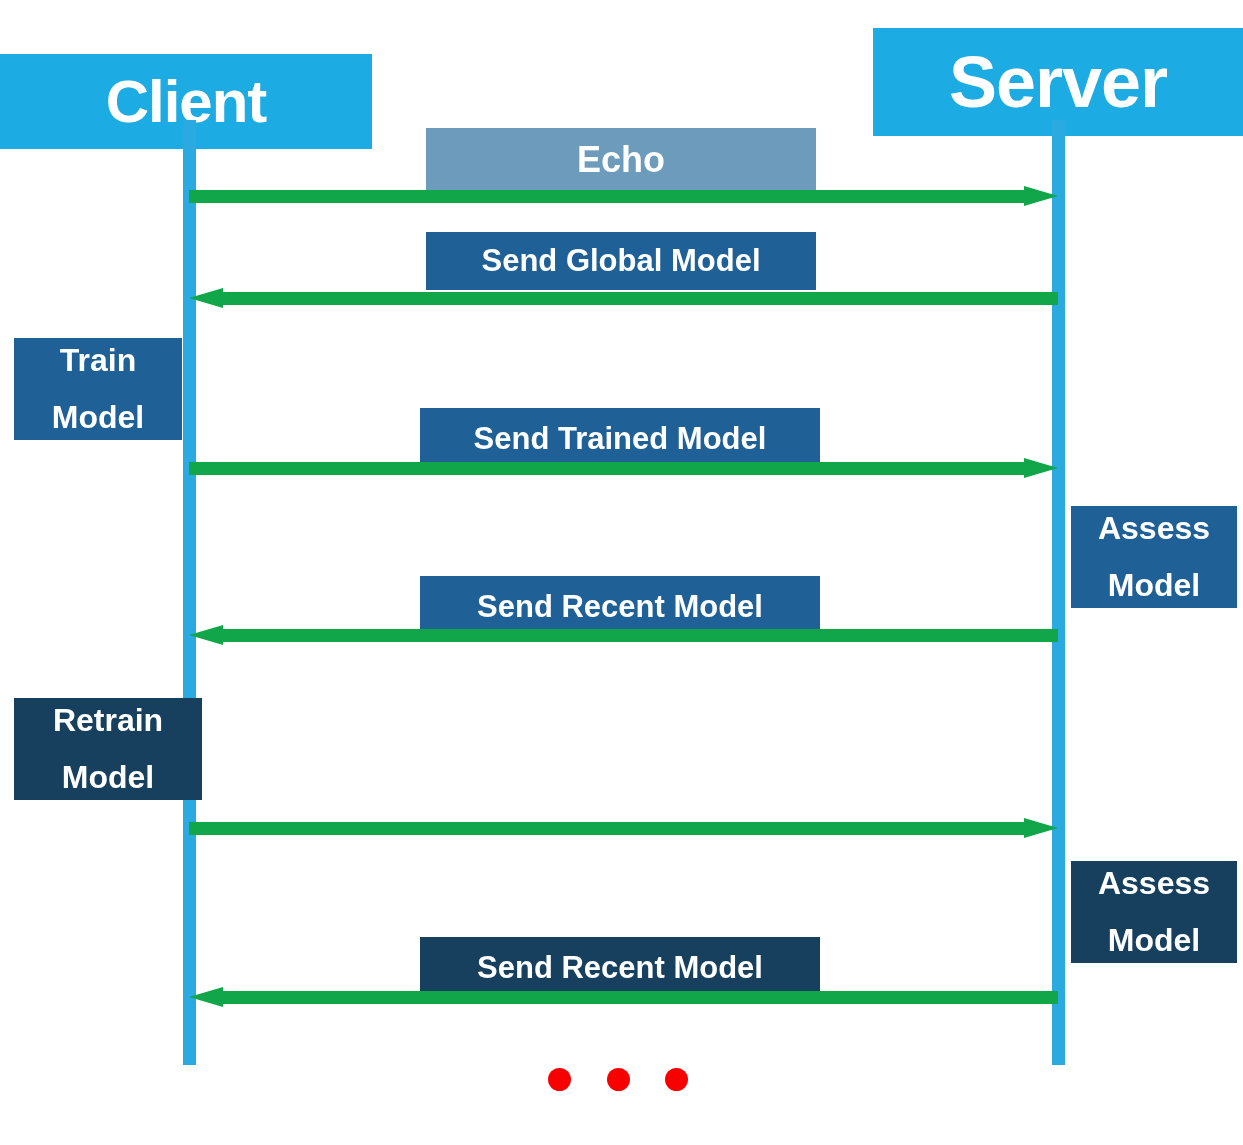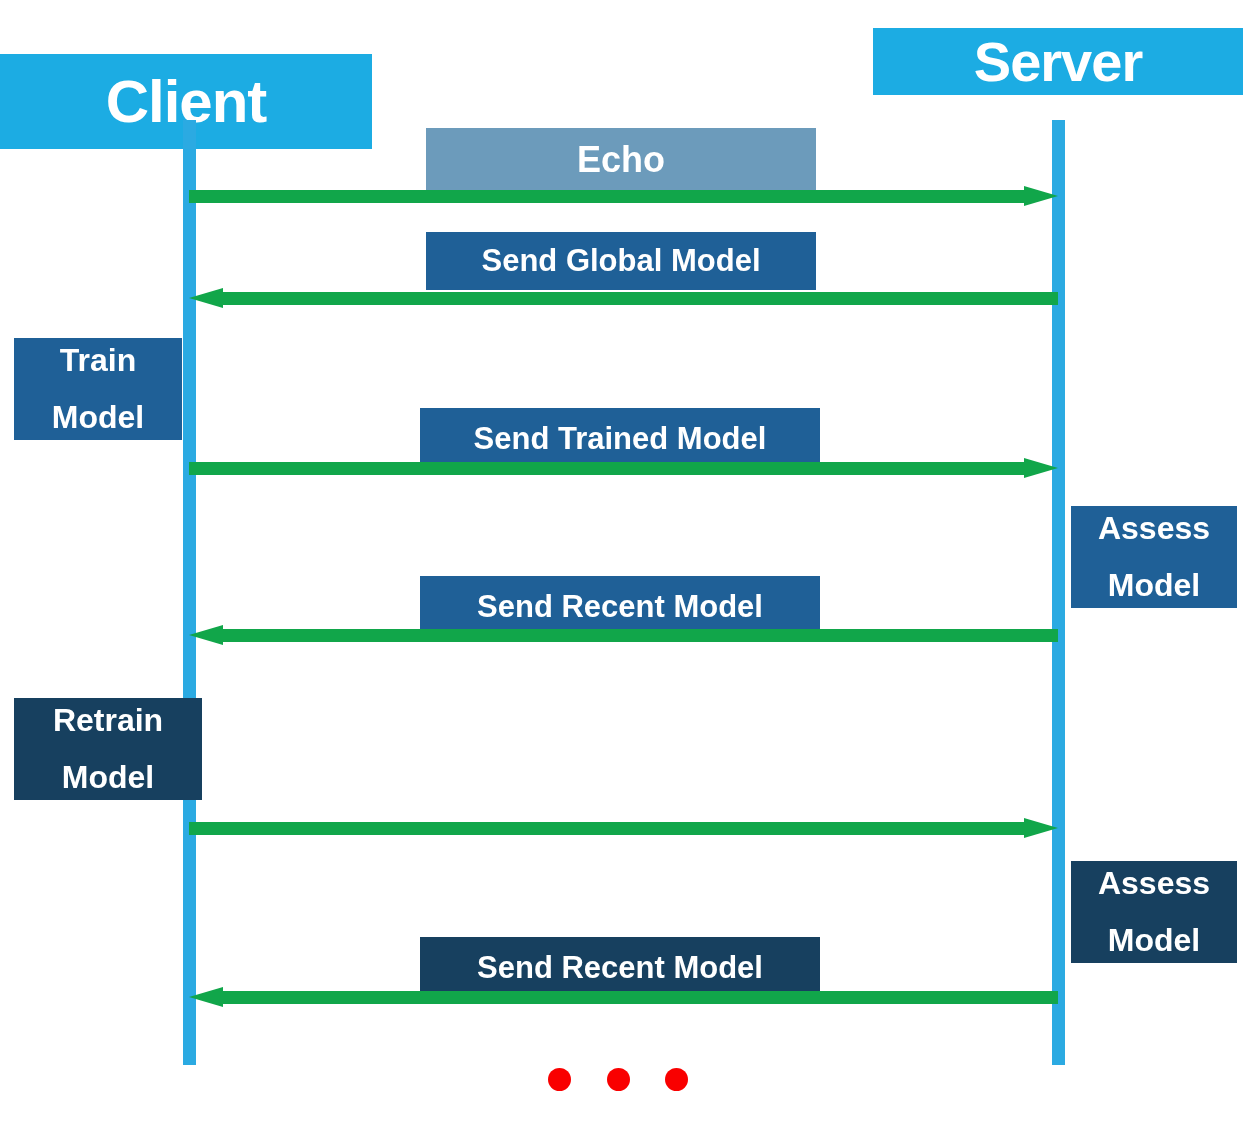--- a/index.html
+++ b/index.html
@@ -35,22 +35,22 @@
     top: 28px;
     width: 372px;
     height: 95px;
     font-size: 60px;
     margin-top: 26px;
   }
   #participant-server {
     left: 873px;
     top: 28px;
     width: 370px;
-    height: 67px;
-    font-size: 56px;
+    height: 108px;
+    font-size: 72px;
   }
 
   
   .lifeline {
     position: absolute;
     width: 13px;
     background: #2BAAE2;
     top: 120px;
     height: 945px;
   }

